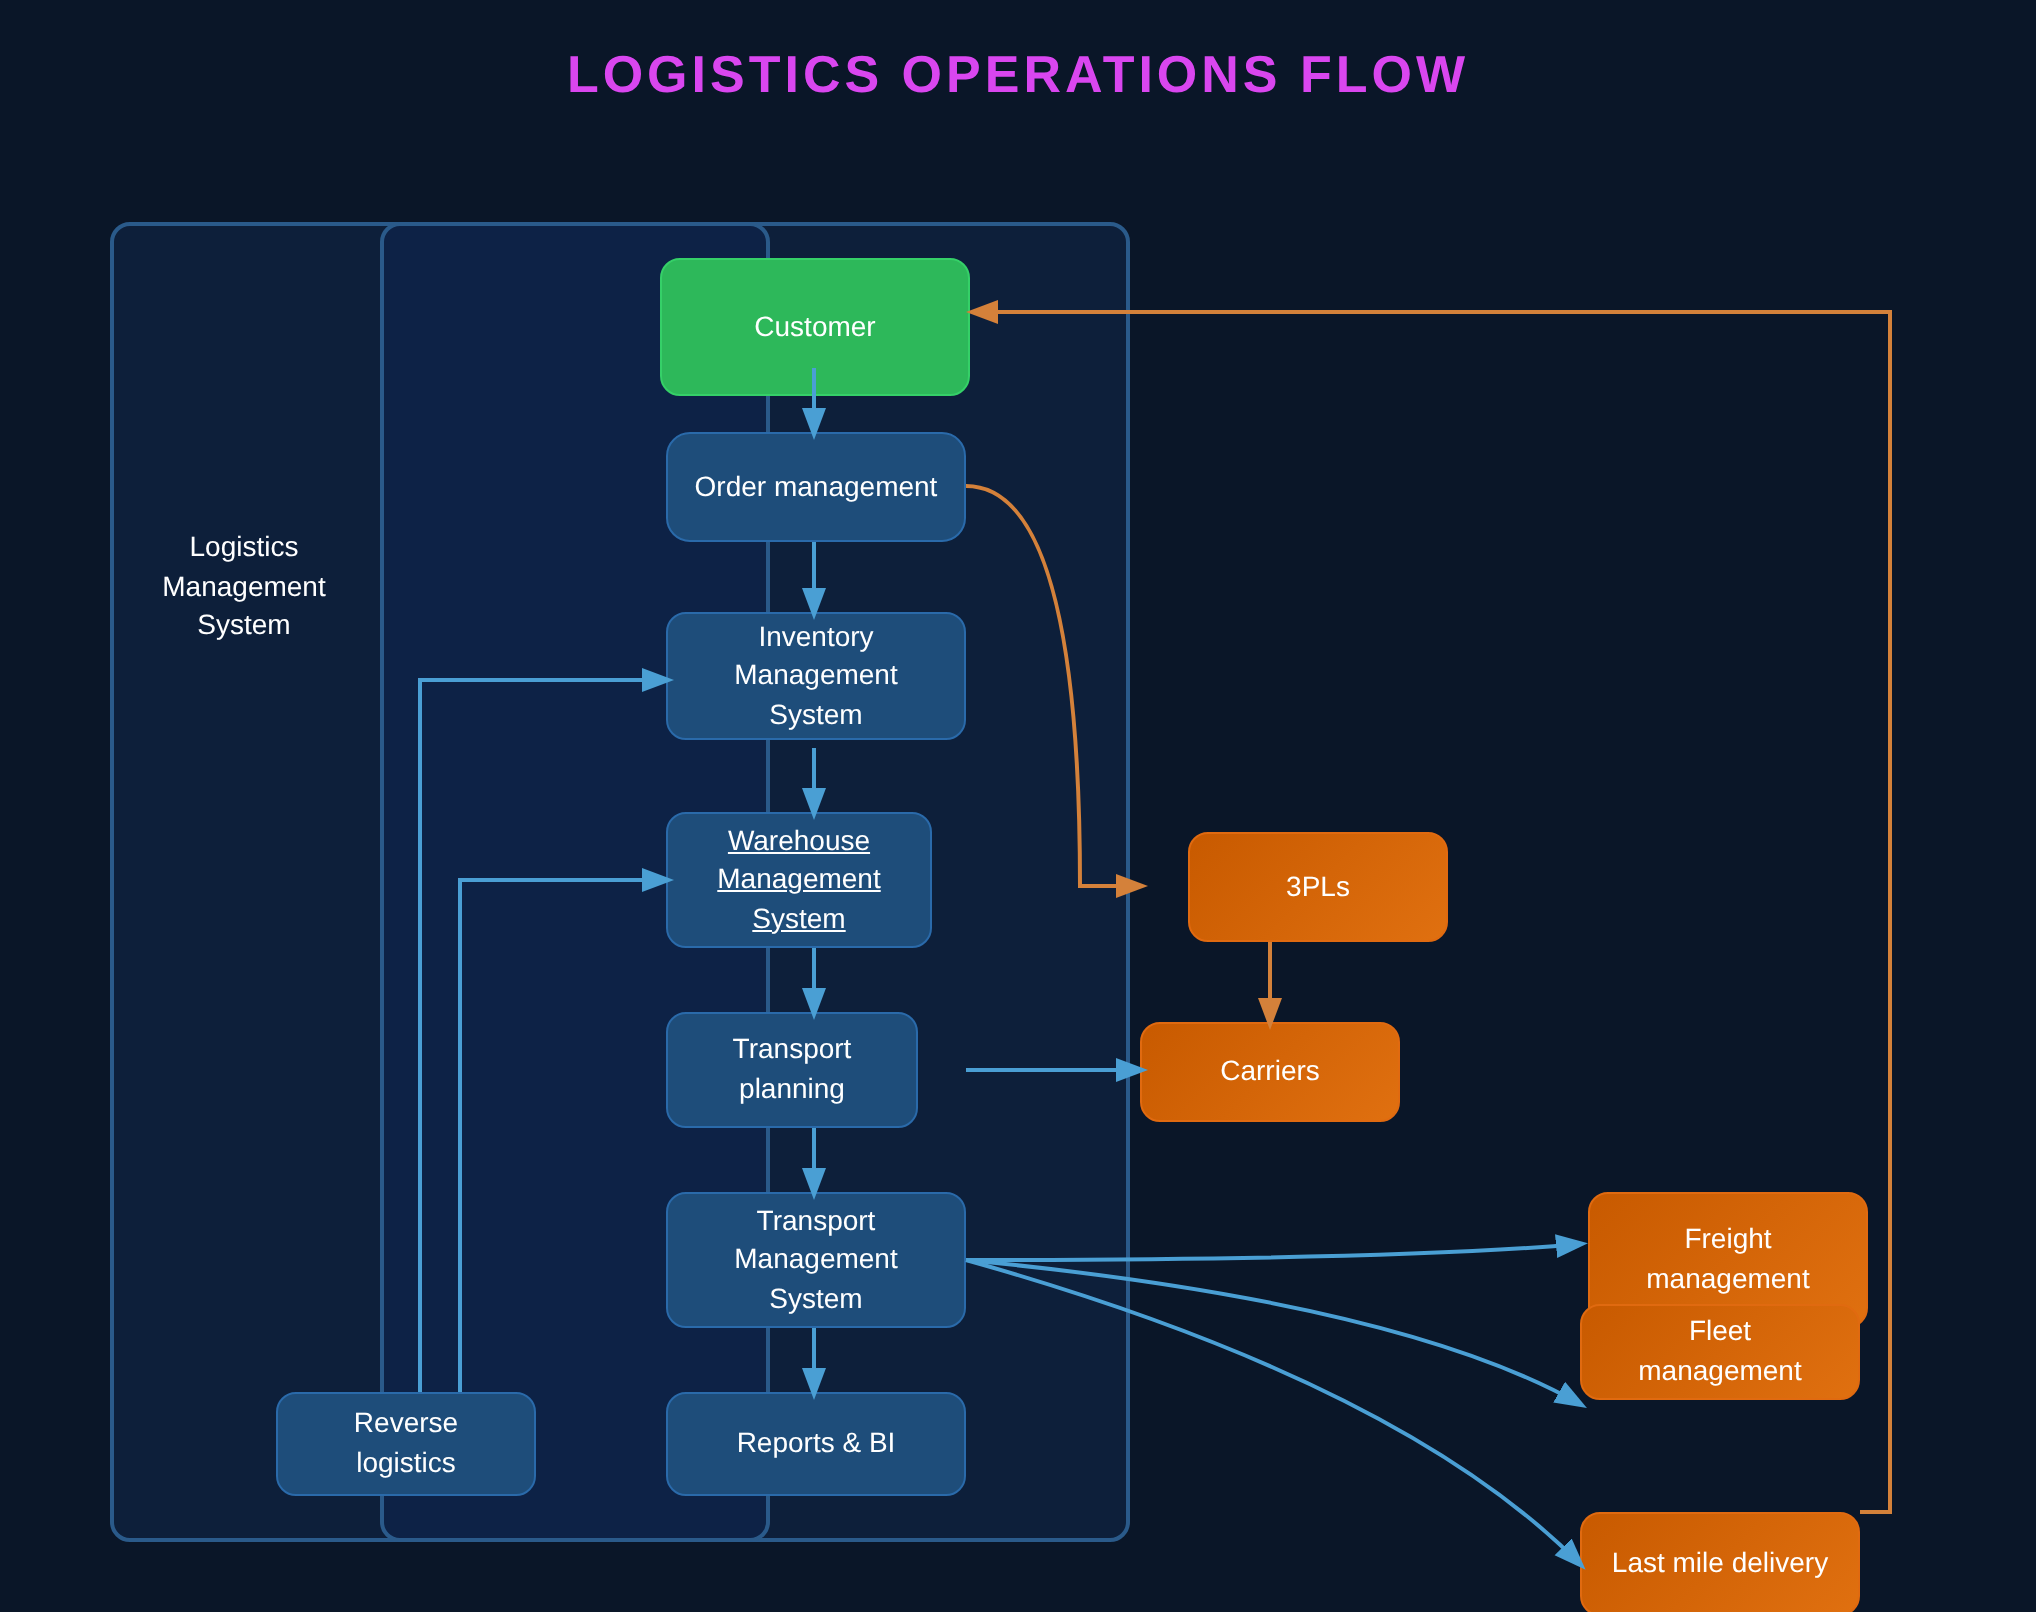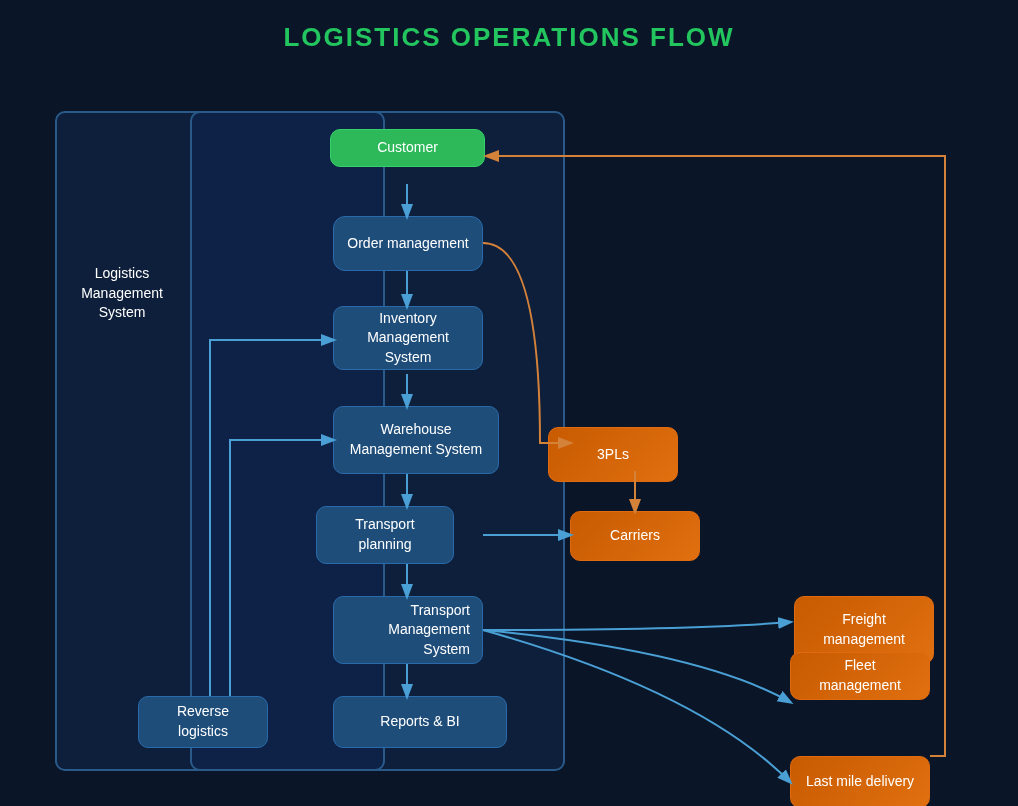--- a/index.html
+++ b/index.html
@@ -14,21 +14,21 @@
       justify-content: center;
     }
     .diagram-container {
       width: 1018px;
       height: 806px;
       background-color: #0a1628;
       position: relative;
     }
     .title {
       text-align: center;
-      color: #22c55e;
+      color: #d946ef;
       font-size: 26px;
       font-weight: 700;
       letter-spacing: 2px;
       padding-top: 22px;
       padding-bottom: 18px;
     }
     
     .flow-area {
       position: relative;
       width: 100%;
@@ -110,37 +110,37 @@
   <div class="title">LOGISTICS OPERATIONS FLOW</div>
 
   <div class="flow-area">
 
     <div class="lms-box"></div>
 
     <div class="inner-box"></div>
 
     <div class="lms-label node" style="background:none; border:none; left:62px; top:185px; width:120px;">Logistics Management System</div>
 
-    <div class="node node-green" style="left:330px; top:58px; width:155px; height:38px;">Customer</div>
+    <div class="node node-green" style="left:330px; top:58px; width:155px; height:69px;">Customer</div>
 
     <div class="node node-blue" style="left:333px; top:145px; width:150px; height:55px;border-radius:12px;">Order management</div>
 
     <div class="node node-blue" style="left:333px; top:235px; width:150px; height:64px;">Inventory Management System</div>
 
-    <div class="node node-blue" style="left:333px; top:335px; width:166px; height:68px;">Warehouse Management System</div>
+    <div class="node node-blue" style="left:333px; top:335px; width:133px; height:68px;text-decoration:underline;">Warehouse Management System</div>
 
-    <div class="node node-blue" style="left:316px; top:435px; width:138px; height:58px;">Transport planning</div>
+    <div class="node node-blue" style="left:333px; top:435px; width:126px; height:58px;">Transport planning</div>
 
-    <div class="node node-blue" style="left:333px; top:525px; width:150px; height:68px;text-align:right;">Transport Management System</div>
+    <div class="node node-blue" style="left:333px; top:525px; width:150px; height:68px;">Transport Management System</div>
 
-    <div class="node node-blue" style="left:333px; top:625px; width:174px; height:52px;">Reports &amp; BI</div>
+    <div class="node node-blue" style="left:333px; top:625px; width:150px; height:52px;">Reports &amp; BI</div>
 
     <div class="node node-blue" style="left:138px; top:625px; width:130px; height:52px;">Reverse logistics</div>
 
-    <div class="node node-orange" style="left:548px; top:345px; width:130px; height:55px;margin-top:11px;">3PLs</div>
+    <div class="node node-orange" style="left:594px; top:345px; width:130px; height:55px;">3PLs</div>
 
     <div class="node node-orange" style="left:570px; top:440px; width:130px; height:50px;">Carriers</div>
 
     <div class="node node-orange" style="left:794px; top:525px; width:140px; height:68px;">Freight management</div>
 
     <div class="node node-orange" style="left:790px; top:581px; width:140px; height:48px;">Fleet management</div>
 
     <div class="node node-orange" style="left:790px; top:685px; width:140px; height:52px;">Last mile delivery</div>
 
     <svg class="arrows-svg">

